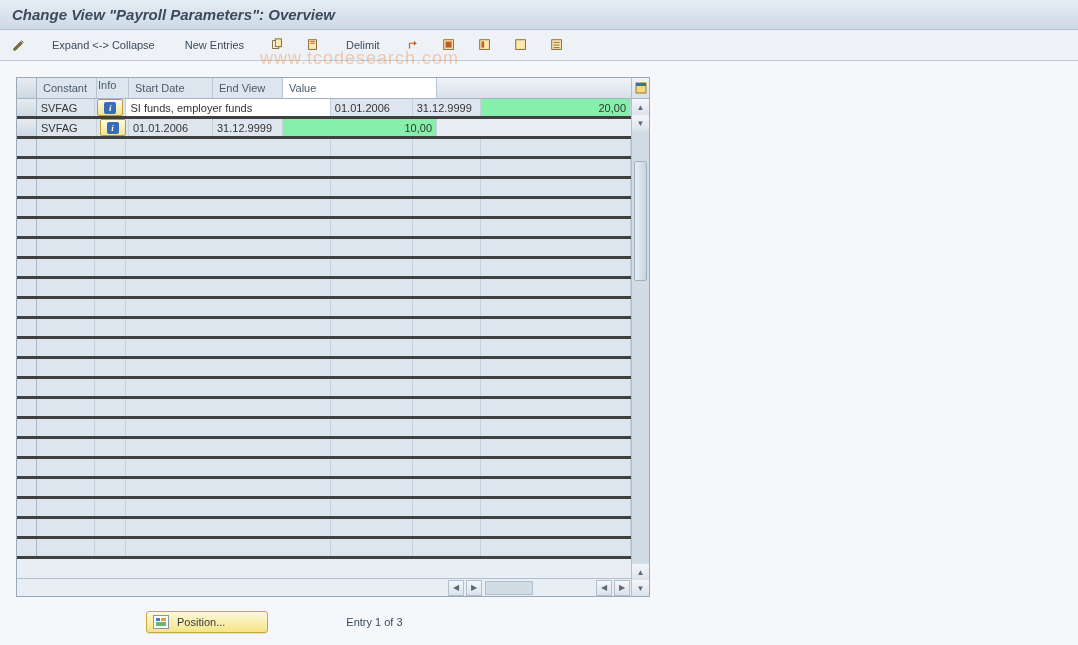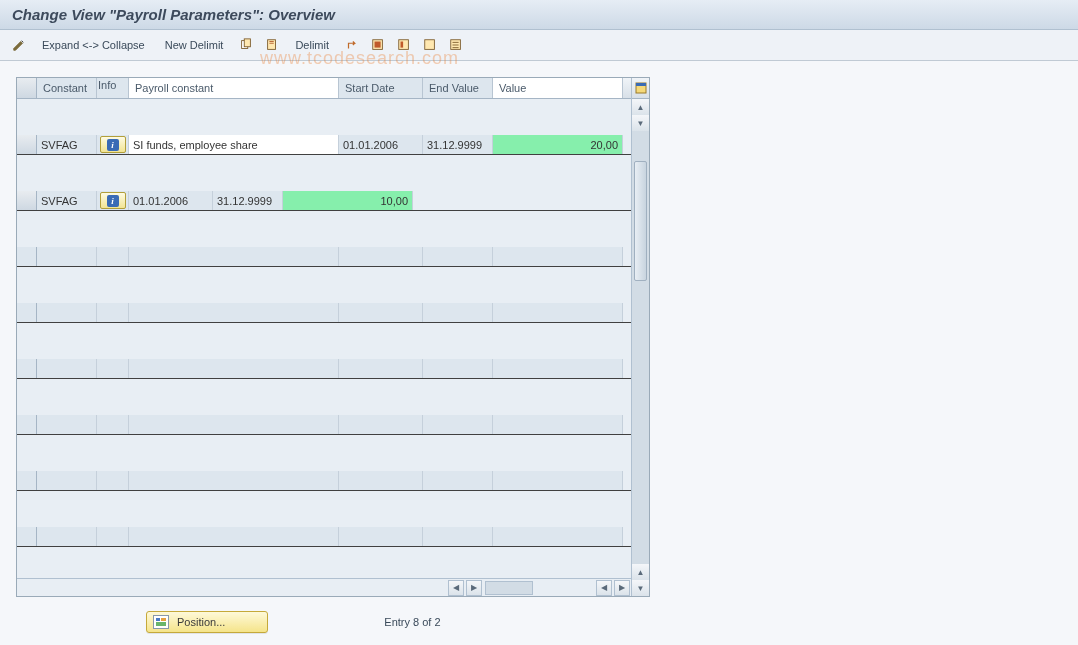--- a/index.html
+++ b/index.html
@@ -19,21 +19,21 @@
     }
     .title-bar h1 {
       font-size: 15px;
       font-style: italic;
       font-weight: bold;
       color: #3d4a5c;
     }
     .toolbar {
       display: flex;
       align-items: center;
-      gap: 4px;
+      gap: 14px;
       padding: 4px 8px;
       background: #eef2f7;
       border-bottom: 1px solid #c0cad4;
     }
     .toolbar-btn-icon {
       width: 22px;
       height: 22px;
       display: inline-flex;
       align-items: center;
       justify-content: center;
@@ -77,43 +77,42 @@
       white-space: nowrap;
       text-overflow: ellipsis;
     }
     .grid-body {
       height: 465px;
       overflow: hidden;
     }
     .grid-row {
       display: flex;
       height: 20px;
-      border-bottom: 1px solid #404040;
-      margin-top: 36px;
+      border-bottom: 3px solid #404040;
     }
     .grid-cell {
       border-right: 1px solid #c5d0db;
       padding: 2px 4px;
       font-size: 11px;
       display: flex;
       align-items: center;
       overflow: hidden;
       white-space: nowrap;
     }
     .row-selector {
       width: 20px;
       background: linear-gradient(#e8ecf0, #ced8e2);
       border-right: 1px solid #a5b5c5;
     }
     .c-constant { width: 60px; background: #dde6ee; }
     .c-info { width: 32px; background: #dde6ee; justify-content: center; padding: 1px; }
     .c-payroll { width: 210px; background: #fff; }
     .c-start { width: 84px; background: #dde6ee; }
     .c-end { width: 70px; background: #dde6ee; }
-    .c-value { width: 130px; background: #fff; justify-content: flex-end; }
+    .c-value { width: 154px; background: #fff; justify-content: flex-end; }
     .grid-row.empty .grid-cell { background: #dde6ee; }
     .grid-row.data .c-payroll { background: #fff; }
     .grid-row.data .c-value { background: #86efac; }
     .info-icon-btn {
       width: 26px;
       height: 17px;
       background: linear-gradient(#fefbe3, #f2e493);
       border: 1px solid #b29f3a;
       border-radius: 2px;
       display: inline-flex;
@@ -197,21 +196,21 @@
     .h-scroll-track {
       width: 48px; height: 14px;
       background: #d2dce5;
       border: 1px solid #b0c0d0;
       margin: 0 2px;
     }
     .footer-row {
       display: flex;
       align-items: center;
       margin-top: 14px;
-      gap: 116px;
+      gap: 78px;
       padding-left: 130px;
     }
     .position-btn {
       display: inline-flex;
       align-items: center;
       gap: 8px;
       background: linear-gradient(#fef9d9, #f5e48a);
       border: 1px solid #c5a93a;
       border-radius: 3px;
       padding: 3px 42px 3px 6px;
@@ -254,21 +253,21 @@
 <div class="watermark">www.tcodesearch.com</div>
 
 <div class="toolbar">
   <span class="toolbar-btn-icon">
     <svg class="icon-svg" viewBox="0 0 16 16">
         <path d="M2 12l8-8 2 2-8 8H2v-2z" fill="#7a6a3a" stroke="#7a6a3a"></path>
         <path d="M11 3l2 2" stroke="#333"></path>
       </svg>
   </span>
   <span class="toolbar-text-btn">Expand &lt;-&gt; Collapse</span>
-  <span class="toolbar-text-btn">New Delimit</span>
+  <span class="toolbar-text-btn">New Entries</span>
   <span class="toolbar-btn-icon">
     <svg class="icon-svg" viewBox="0 0 16 16">
         <rect x="3" y="3" width="7" height="9" fill="#fff" stroke="#7a5a2a"></rect>
         <rect x="6" y="1" width="7" height="9" fill="#ffe8b0" stroke="#7a5a2a"></rect>
       </svg>
   </span>
   <span class="toolbar-btn-icon">
     <svg class="icon-svg" viewBox="0 0 16 16">
         <rect x="3" y="2" width="9" height="11" fill="#ffe8b0" stroke="#7a5a2a"></rect>
         <path d="M5 4h5M5 6h5" stroke="#b05a2a"></path>
@@ -305,36 +304,35 @@
   </span>
 </div>
 
 <div class="content-area">
   <div class="table-wrapper">
     <div class="grid">
       <div class="grid-header-row">
         <div class="grid-header-cell row-selector"></div>
         <div class="grid-header-cell c-constant">Constant</div>
         <div class="grid-header-cell c-info">Info</div>
-        <div class="grid-header-cell c-payroll">Payroll constant</div>
         <div class="grid-header-cell c-start">Start Date</div>
-        <div class="grid-header-cell c-end">End Value</div>
+        <div class="grid-header-cell c-end">End View</div>
         <div class="grid-header-cell c-value" style="justify-content:flex-start">Value</div>
       </div>
       <div class="grid-body">
 
         <div class="grid-row data">
           <div class="grid-cell row-selector"></div>
           <div class="grid-cell c-constant">SVFAG</div>
           <div class="grid-cell c-info">
             <span class="info-icon-btn">
               <span class="info-i">i</span>
             </span>
           </div>
-          <div class="grid-cell c-payroll">SI funds, employee share</div>
+          <div class="grid-cell c-payroll">SI funds, employer funds</div>
           <div class="grid-cell c-start">01.01.2006</div>
           <div class="grid-cell c-end">31.12.9999</div>
           <div class="grid-cell c-value">20,00</div>
         </div>
 
         <div class="grid-row data">
           <div class="grid-cell row-selector"></div>
           <div class="grid-cell c-constant">SVFAG</div>
           <div class="grid-cell c-info">
             <span class="info-icon-btn">
@@ -568,15 +566,15 @@
       <span class="pos-icon">
         <svg width="12" height="10" viewBox="0 0 12 10">
             <rect x="0" y="0" width="12" height="10" fill="#fff"></rect>
             <rect x="1" y="1" width="4" height="3" fill="#4a7ac5"></rect>
             <rect x="6" y="1" width="5" height="3" fill="#e5a040"></rect>
             <rect x="1" y="5" width="10" height="4" fill="#6ab56a"></rect>
           </svg>
       </span>
       <span>Position...</span>
     </span>
-    <span class="entry-text">Entry 8 of 2</span>
+    <span class="entry-text">Entry 1 of 3</span>
   </div>
 </div>
 
 </body></html>

